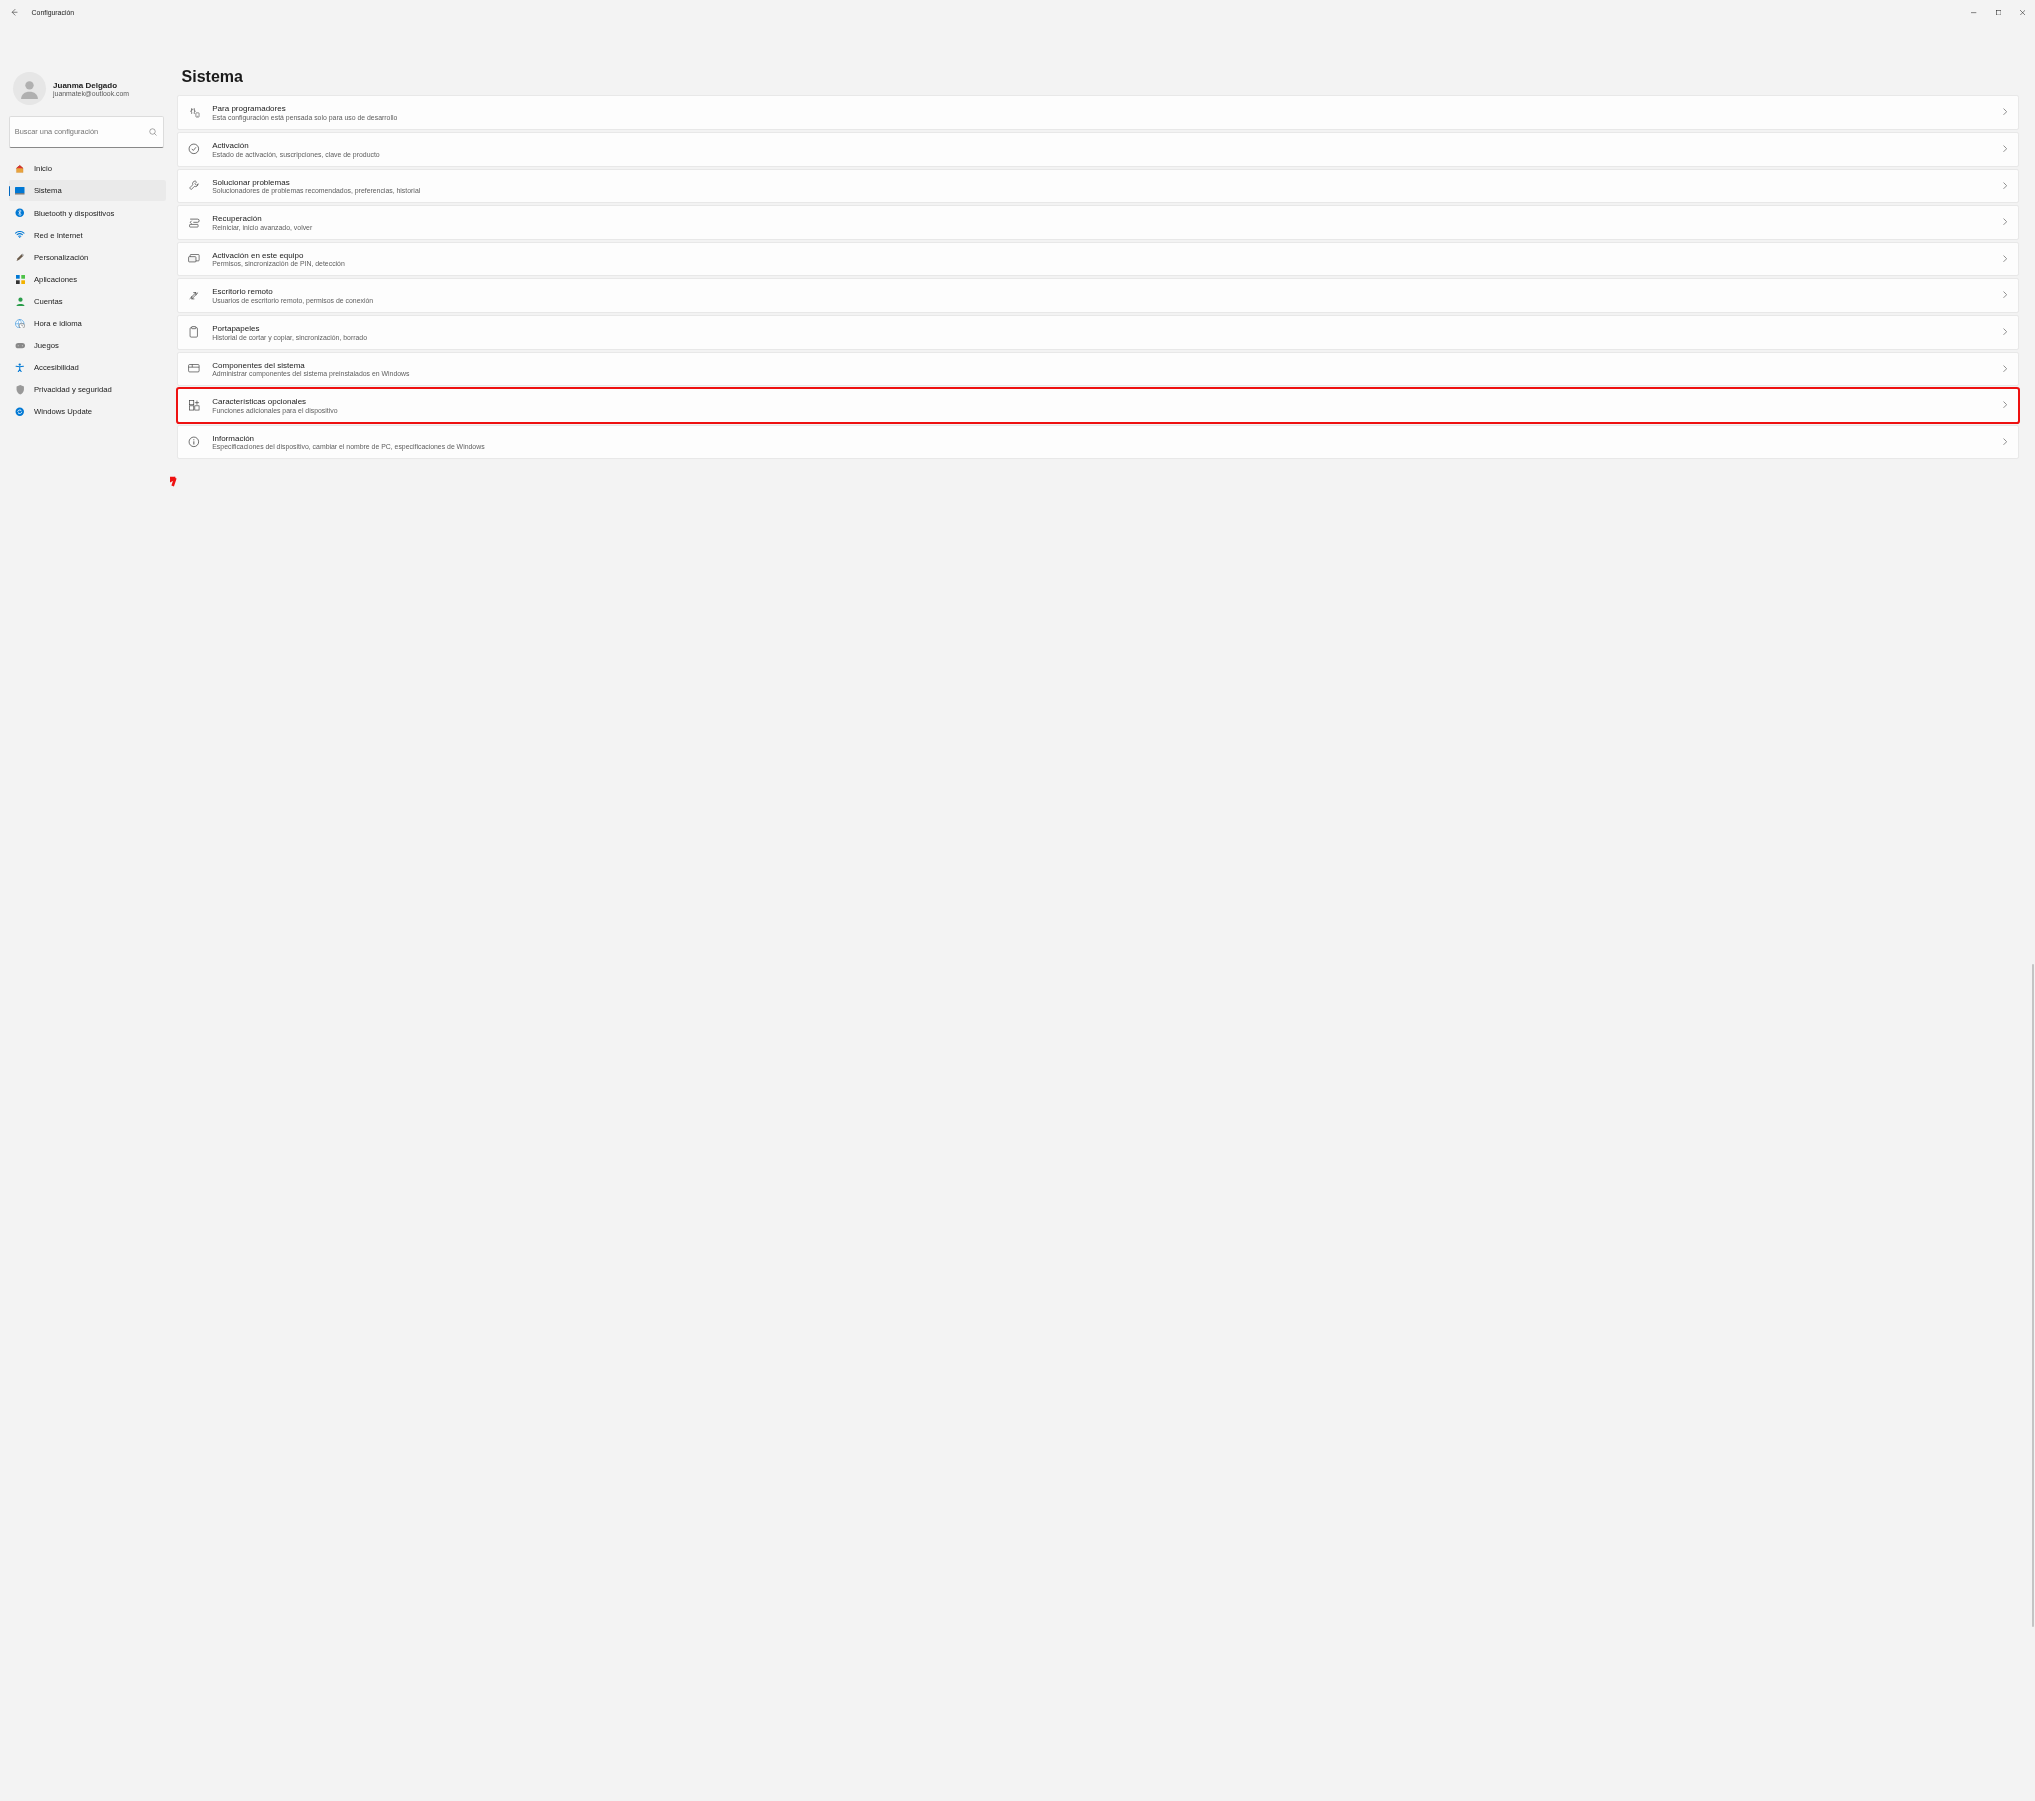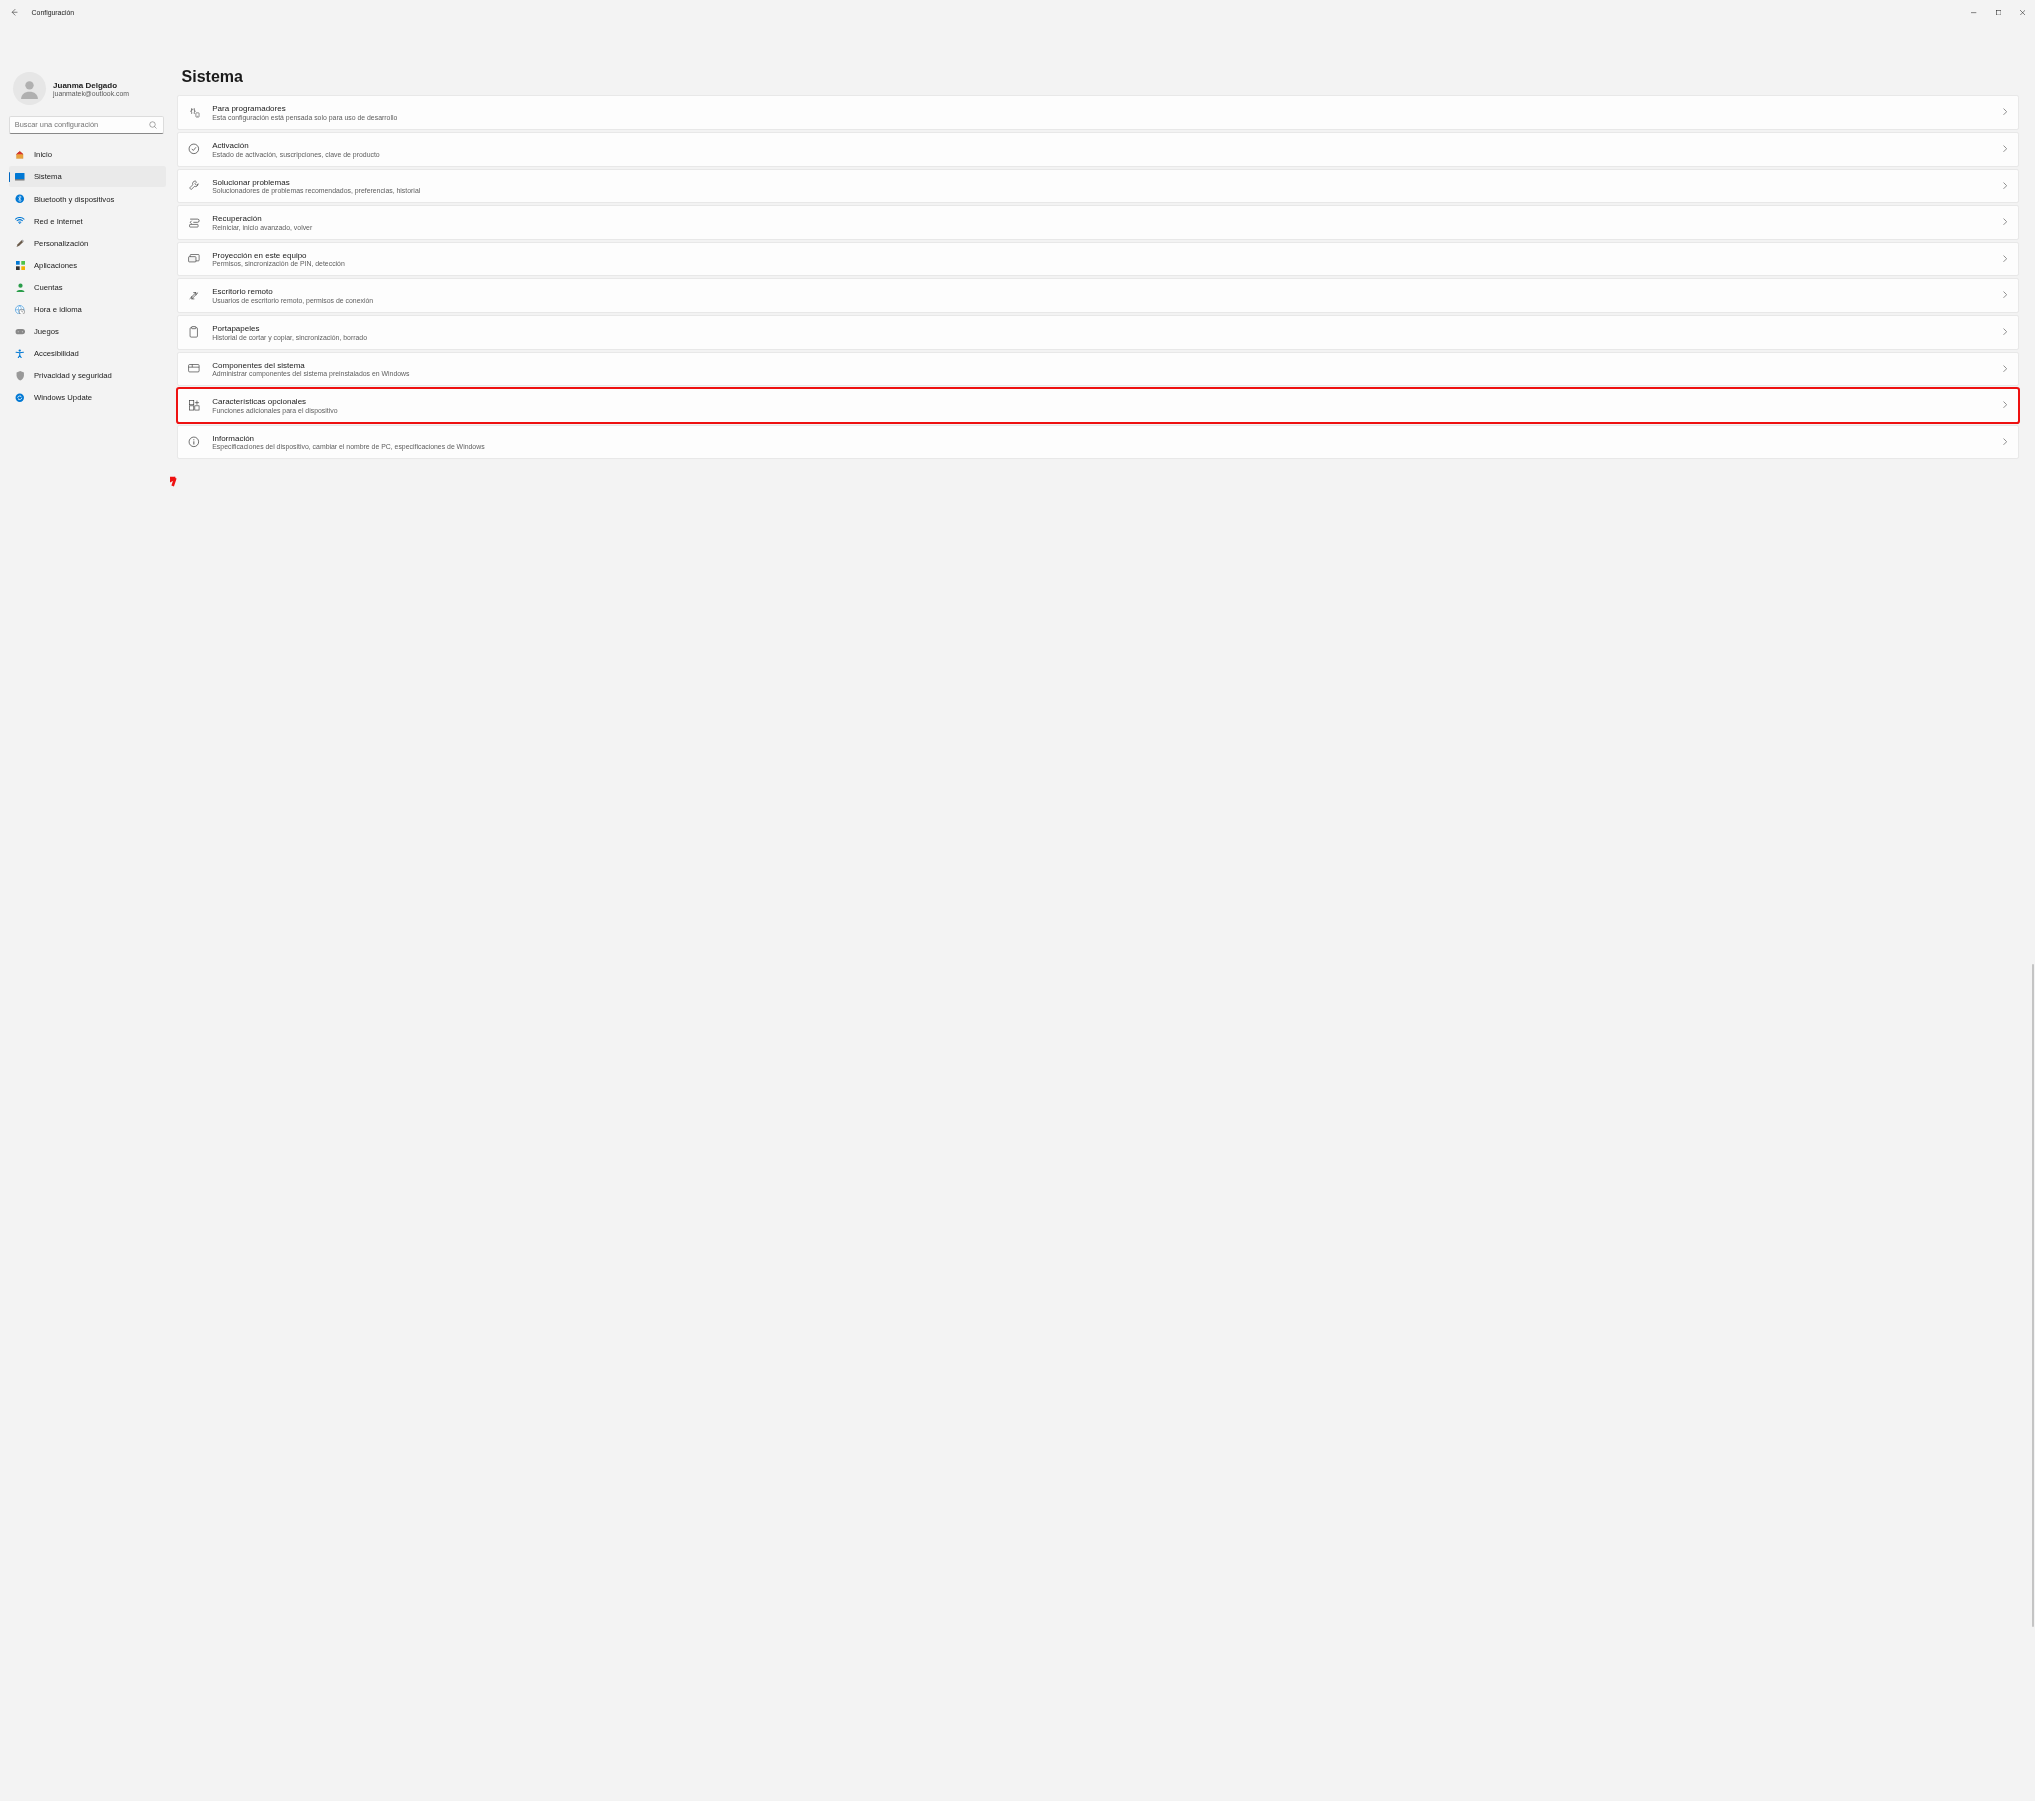--- a/index.html
+++ b/index.html
@@ -74,21 +74,21 @@
 .profile .name { font-size: 8px; font-weight: 600; }
 .profile .email { font-size: 6.9px; color: #5a5a5a; }
 .searchwrap {
   margin: 1.1px 2.1px 10.6px 0;
   background: #fdfdfd;
   border: 0.5px solid #dcdcdc;
   border-bottom: 0.8px solid #888;
   border-radius: 2.1px;
   display: flex;
   align-items: center;
-  height: 18px;
+  height: 32px;
   padding: 0 5.3px;
 }
 .searchwrap input {
   flex: 1;
   border: none;
   outline: none;
   background: transparent;
   font-size: 7.4px;
   color: #555;
 }
@@ -414,21 +414,21 @@
               </svg></span>
           </div>
           <div class="card">
             <span class="cicon">
               <svg width="11.7" height="9.5" viewBox="0 0 22 18">
                 <rect x="4" y="1" width="17" height="12" rx="1.5" stroke="#333" fill="none" stroke-width="1.2"></rect>
                 <rect x="1" y="5" width="14" height="10" rx="1.5" stroke="#333" fill="#f3f3f3" stroke-width="1.2"></rect>
               </svg>
             </span>
             <div class="ctext">
-              <div class="ctitle">Proyección en este equipo</div>
+              <div class="ctitle">Activación en este equipo</div>
               <div class="cdesc">Permisos, sincronización de PIN, detección</div>
             </div>
             <span class="chev"><svg width="4.2" height="7.4" viewBox="0 0 8 14">
                 <path d="M1 1l6 6-6 6" stroke="#4a4a4a" fill="none" stroke-width="1.2"></path>
               </svg></span>
           </div>
           <div class="card">
             <span class="cicon">
               <svg width="11.7" height="9.5" viewBox="0 0 22 18">
                 <path d="M3 15L15 3M15 3h-5M15 3v5" stroke="#333" fill="none" stroke-width="1.3"></path>

